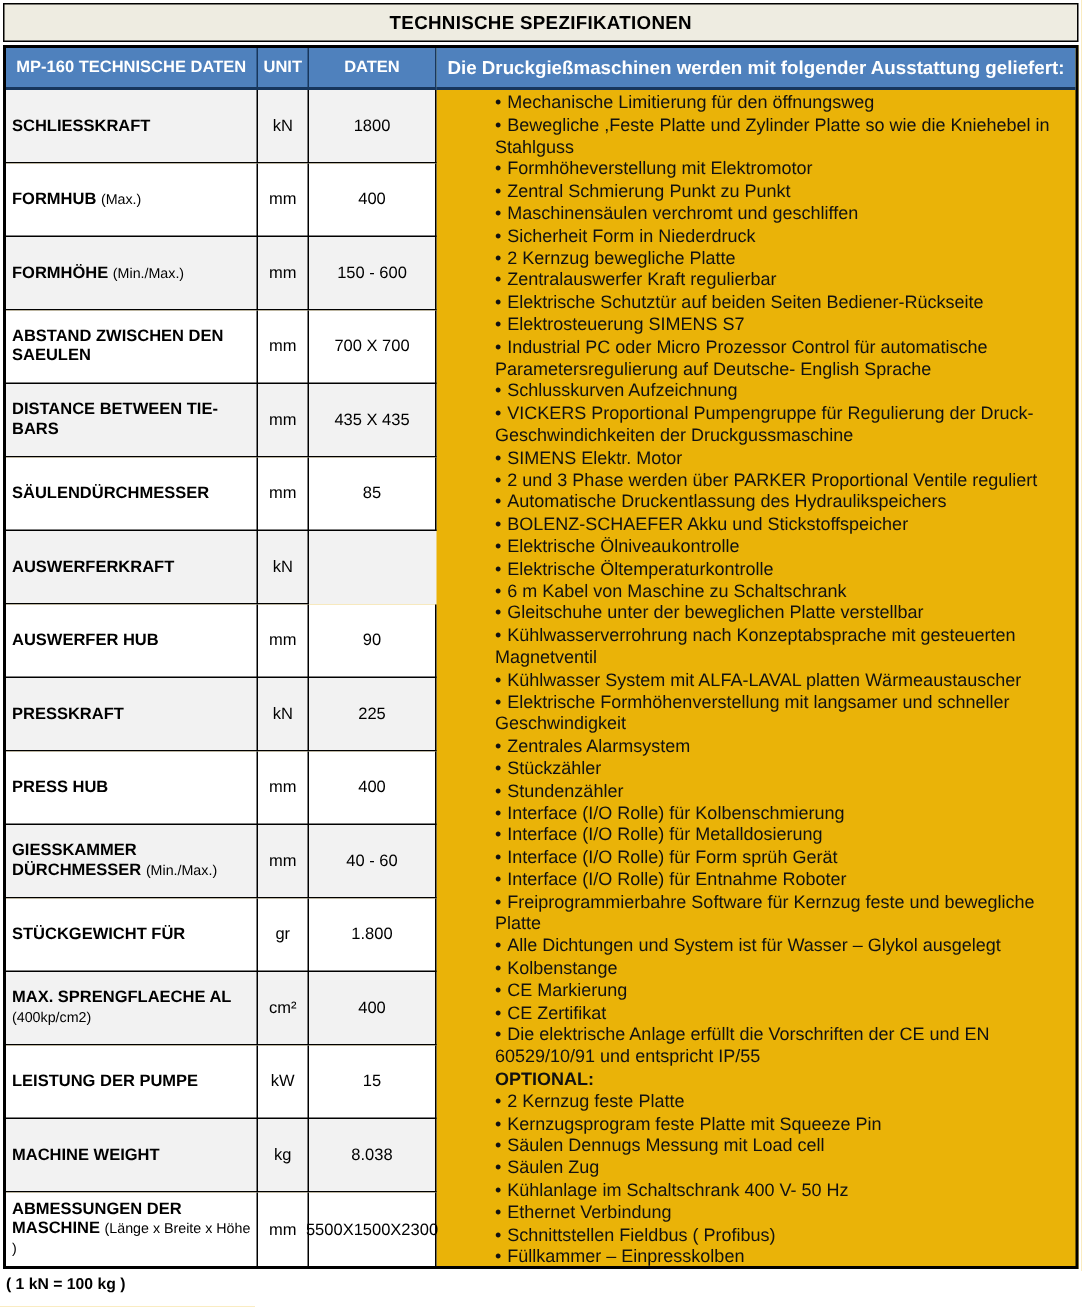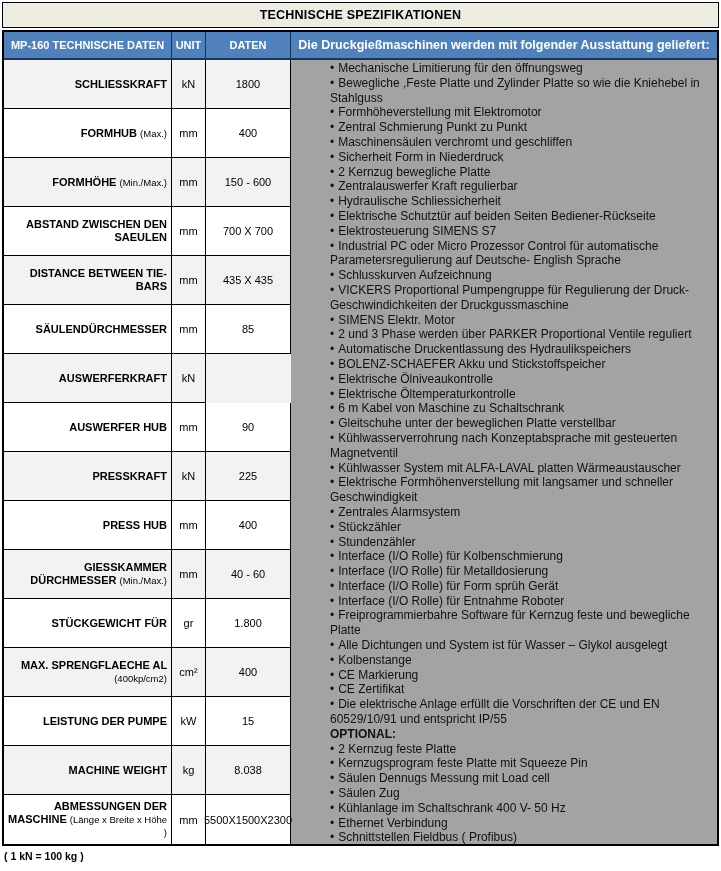--- a/index.html
+++ b/index.html
@@ -6,37 +6,37 @@
   html,body { width:721px; height:871px; background:#ffffff; overflow:hidden;
               font-family:"Liberation Sans", sans-serif; color:#000; }
   .page { width:721px; height:721px; padding:2px 2px 0 2px; }
 
   
   .band { height:26px; border:1px solid #000; background:#EEECE1;
           display:flex; align-items:center; justify-content:center;
           font-weight:bold; font-size:12.5px; letter-spacing:.2px; }
 
   
-  .main { margin-top:2px; height:816px; border:2px solid #000; display:flex; background:#a3a3a3; }
+  .main { margin-top:2px; height:816px; border:2px solid #000; display:flex; background:#eab308; }
 
   
   .spec { width:287px; display:flex; flex-direction:column; }
   .spec-head { display:grid; grid-template-columns:168px 34px 85px; height:28px; }
   .hcell { background:#4F81BD; color:#fff; font-weight:bold; font-size:11px;
            display:flex; align-items:center; justify-content:center; text-align:center;
            border-right:1px solid #17365D; border-bottom:2px solid #17365D; }
   .spec-rows { display:grid; grid-template-rows:repeat(16, 1fr); height:784px; }
   .spec-row { display:grid; grid-template-columns:168px 34px 85px; }
   .spec-row:nth-child(odd) { background:#F2F2F2; }
   .spec-row:nth-child(even) { background:#FFFFFF; }
   .cell { border-right:1px solid #000; border-bottom:1px solid #000;
           display:flex; align-items:center; font-size:11px; }
   .spec-row:last-child .cell { border-bottom:none; }
   .cell.label { padding:2px 4px; display:block; align-content:center;
-                font-weight:bold; font-size:11px; line-height:13px;text-align:right; }
+                font-weight:bold; font-size:11px; line-height:13px; }
   .note { font-weight:normal; font-size:9.5px; }
   .cell.unit, .cell.val { justify-content:center; text-align:left; }
   .cell.val { font-size:11px; }
 
   
   .right { flex:1; display:flex; flex-direction:column; min-width:0; }
   .right-head { height:28px; background:#4F81BD; color:#fff; font-weight:bold; font-size:12.5px;
                 display:flex; align-items:center; justify-content:center; text-align:left;
                 border-bottom:2px solid #17365D; }
   .eq-list { flex:1; padding:1px 3px 0 3px; font-size:12px; line-height:14.8px; overflow:hidden; }
@@ -153,21 +153,20 @@
       </div>
       <div class="eq-list">
           <div class="eq-line"><span class="bullet">•</span><span>Mechanische Limitierung für den öffnungsweg</span></div>
           <div class="eq-line"><span class="bullet">•</span><span>Bewegliche ,Feste Platte und Zylinder Platte so wie die Kniehebel in Stahlguss</span></div>
           <div class="eq-line"><span class="bullet">•</span><span>Formhöheverstellung mit Elektromotor</span></div>
           <div class="eq-line"><span class="bullet">•</span><span>Zentral Schmierung Punkt zu Punkt</span></div>
           <div class="eq-line"><span class="bullet">•</span><span>Maschinensäulen verchromt und geschliffen</span></div>
           <div class="eq-line"><span class="bullet">•</span><span>Sicherheit Form in Niederdruck</span></div>
           <div class="eq-line"><span class="bullet">•</span><span>2 Kernzug bewegliche Platte</span></div>
           <div class="eq-line"><span class="bullet">•</span><span>Zentralauswerfer Kraft regulierbar</span></div>
-          <div class="eq-line"><span class="bullet">•</span><span>Hydraulische Schliessicherheit</span></div>
           <div class="eq-line"><span class="bullet">•</span><span>Elektrische Schutztür auf beiden Seiten Bediener-Rückseite</span></div>
           <div class="eq-line"><span class="bullet">•</span><span>Elektrosteuerung SIMENS S7</span></div>
           <div class="eq-line"><span class="bullet">•</span><span>Industrial PC oder Micro Prozessor Control für automatische Parametersregulierung auf Deutsche- English Sprache</span></div>
           <div class="eq-line"><span class="bullet">•</span><span>Schlusskurven Aufzeichnung</span></div>
           <div class="eq-line"><span class="bullet">•</span><span>VICKERS Proportional Pumpengruppe für Regulierung der Druck-Geschwindichkeiten der Druckgussmaschine</span></div>
           <div class="eq-line"><span class="bullet">•</span><span>SIMENS  Elektr. Motor</span></div>
           <div class="eq-line"><span class="bullet">•</span><span>2 und 3 Phase werden über PARKER Proportional Ventile reguliert</span></div>
           <div class="eq-line"><span class="bullet">•</span><span>Automatische Druckentlassung des Hydraulikspeichers</span></div>
           <div class="eq-line"><span class="bullet">•</span><span>BOLENZ-SCHAEFER  Akku und Stickstoffspeicher</span></div>
           <div class="eq-line"><span class="bullet">•</span><span>Elektrische Ölniveaukontrolle</span></div>

